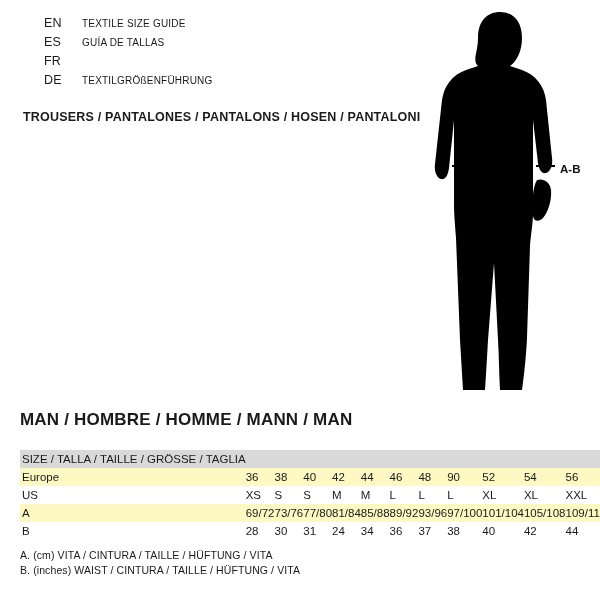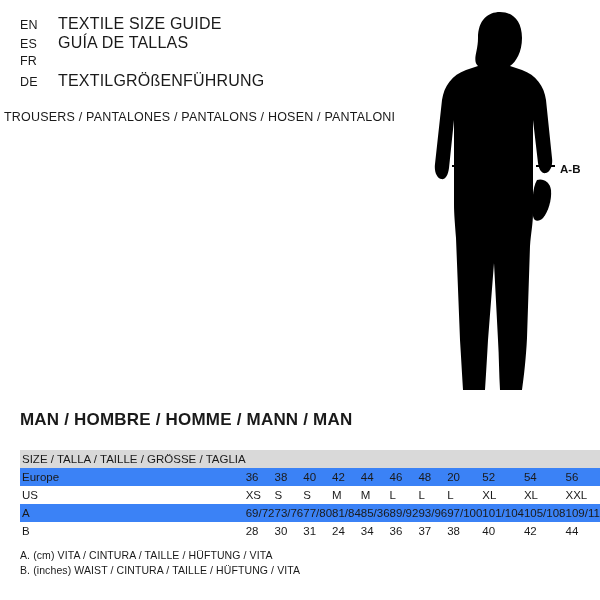--- a/index.html
+++ b/index.html
@@ -30,32 +30,33 @@
   .lang-row {
     display: flex;
     align-items: baseline;
     height: 19px;
     line-height: 19px;
   }
   .lang-code {
     width: 38px;
     font-size: 12.5px;
     letter-spacing: .2px;
+    margin-left: 24px;
   }
   .lang-text {
-    font-size: 16px;
+    font-size: 10px;
     letter-spacing: .2px;
   }
 
   .section-title {
     position: absolute;
-    left: 4px;
+    left: 23px;
     top: 110px;
     font-size: 12.5px;
-    font-weight: normal;
+    font-weight: bold;
     letter-spacing: .2px;
   }
 
   
   .figure-wrap {
     position: absolute;
     left: 400px;
     top: 8px;
     width: 200px;
     height: 400px;
@@ -94,21 +95,21 @@
     font-weight: normal;
     height: 18px;
     line-height: 18px;
     white-space: nowrap;
   }
   table.size-table tr.head th {
     background: #d9d9d9;
     font-size: 11.5px;
   }
   table.size-table tr.shaded td {
-    background: #3b82f6;
+    background: #fef9c3;
   }
   table.size-table td.label,
   table.size-table th.label {
     width: 86px;
     padding-left: 2px;
     margin-left: 32px;
   }
   table.size-table td.v,
   table.size-table th.v {
     width: 43px;
@@ -218,21 +219,21 @@
       </tr>
       <tr class="shaded">
         <td class="label">Europe</td>
         <td class="v">36</td>
         <td class="v">38</td>
         <td class="v">40</td>
         <td class="v">42</td>
         <td class="v">44</td>
         <td class="v">46</td>
         <td class="v">48</td>
-        <td class="v">20</td>
+        <td class="v">90</td>
         <td class="v">52</td>
         <td class="v">54</td>
         <td class="v">56</td>
       </tr>
       <tr>
         <td class="label">US</td>
         <td class="v">XS</td>
         <td class="v">S</td>
         <td class="v">S</td>
         <td class="v">M</td>
@@ -243,21 +244,21 @@
         <td class="v">XL</td>
         <td class="v">XL</td>
         <td class="v">XXL</td>
       </tr>
       <tr class="shaded">
         <td class="label">A</td>
         <td class="v">69/72</td>
         <td class="v">73/76</td>
         <td class="v">77/80</td>
         <td class="v">81/84</td>
-        <td class="v">85/36</td>
+        <td class="v">85/88</td>
         <td class="v">89/92</td>
         <td class="v">93/96</td>
         <td class="v">97/100</td>
         <td class="v">101/104</td>
         <td class="v">105/108</td>
         <td class="v">109/112</td>
       </tr>
       <tr>
         <td class="label">B</td>
         <td class="v">28</td>

